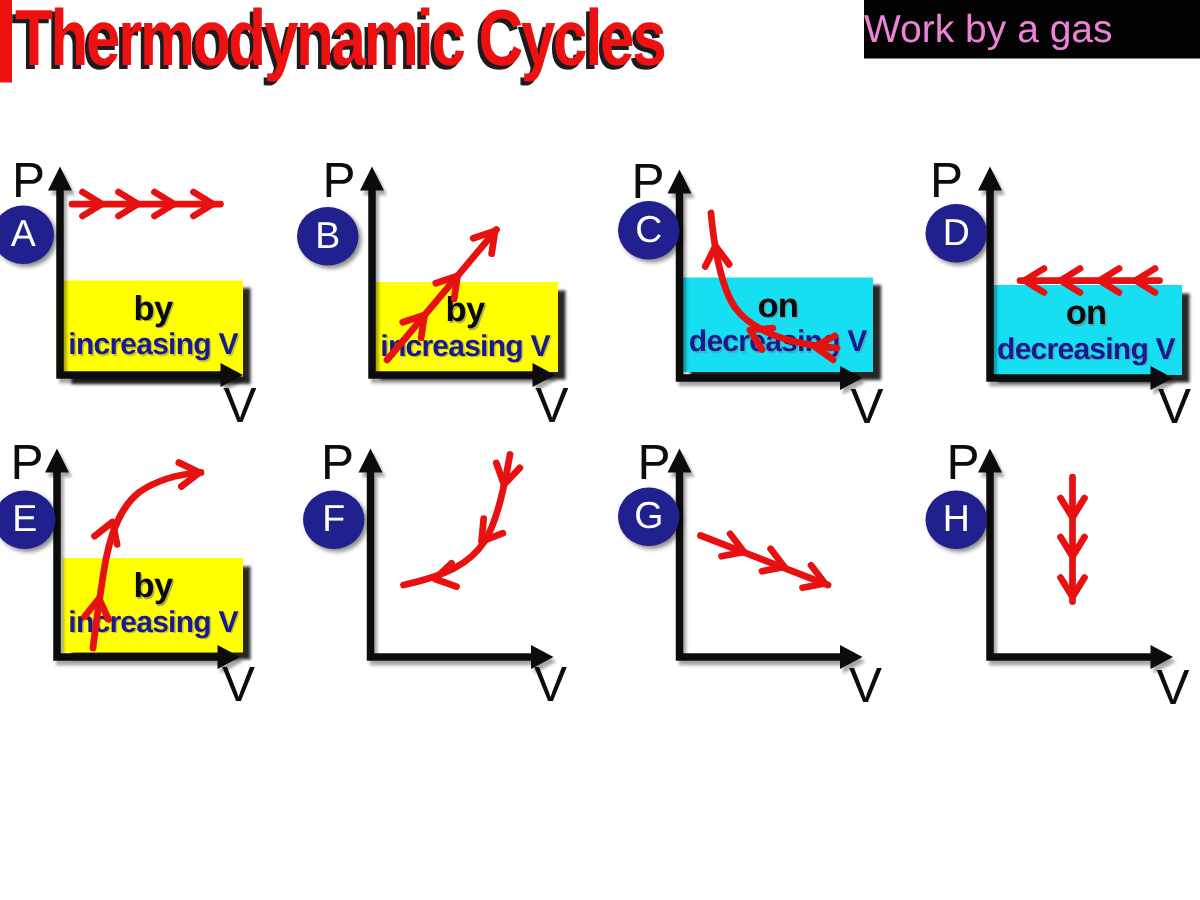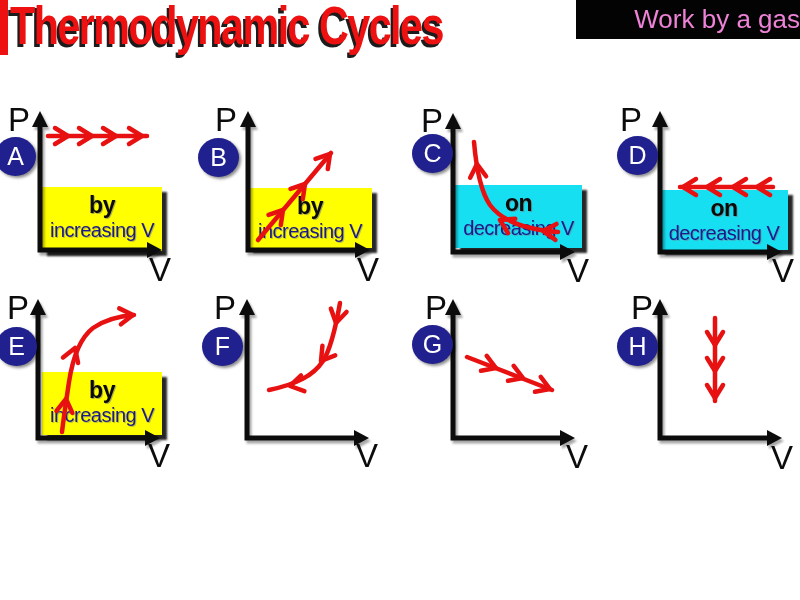--- a/index.html
+++ b/index.html
@@ -6,34 +6,34 @@
   #slide{position:relative;width:800px;height:596px;background:#ffffff;overflow:hidden;
          font-family:"Liberation Sans",sans-serif;}
 
   
   .red-stripe{position:absolute;left:0;top:0;width:8px;height:55px;background:#ee1111;}
   .title{position:absolute;left:10px;top:1px;white-space:nowrap;}
   .title span{display:inline-block;transform:scaleX(0.78);transform-origin:0 0;
       font-size:53px;line-height:50px;font-weight:800;letter-spacing:-2px;
       color:#ee1111;text-shadow:-3px 3px 0 #1c1c1c;}
   .corner-tag{position:absolute;left:576px;top:0;width:224px;height:39px;background:#030303;
-      display:flex;align-items:center;justify-content:flex-end;
+      display:flex;align-items:center;justify-content:flex-start;
       color:#ee82d6;font-size:26px;}
   .subtitle{position:absolute;left:14px;top:53px;width:780px;white-space:nowrap;
       font-size:28px;letter-spacing:-0.3px;color:#1a1a8c;}
   .subtitle .emph{color:#e81111;text-decoration:underline;text-underline-offset:3px;}
 
   
   .ansbox{position:absolute;text-align:center;box-shadow:5px 5px 2px rgba(0,0,0,0.85);
       padding-top:5px;box-sizing:border-box;}
   .ansbox.yellow{background:#ffff00;}
   .ansbox.cyan{background:#17dff2;}
   .ans1{font-size:23px;font-weight:800;letter-spacing:-0.5px;color:#0a0a0a;
       text-shadow:1px 1px 0 rgba(120,120,120,0.6);line-height:26px;}
-  .ans2{font-size:20px;font-weight:400;letter-spacing:-0.5px;color:#1a1a8c;
+  .ans2{font-size:20px;font-weight:700;letter-spacing:-0.5px;color:#1a1a8c;
       text-shadow:1px 1px 0 rgba(120,120,120,0.45);line-height:24px;}
 
   
   #vector{position:absolute;left:0;top:0;z-index:2;}
   .axis{stroke:#0c0c0c;stroke-width:5;fill:none;}
   .axhead{fill:#0c0c0c;stroke:none;}
   .axg{filter:drop-shadow(2px 3px 1px rgba(0,0,0,0.35));}
   .rline{stroke:#e81111;stroke-width:4.5;fill:none;stroke-linecap:round;stroke-linejoin:round;}
 
   

